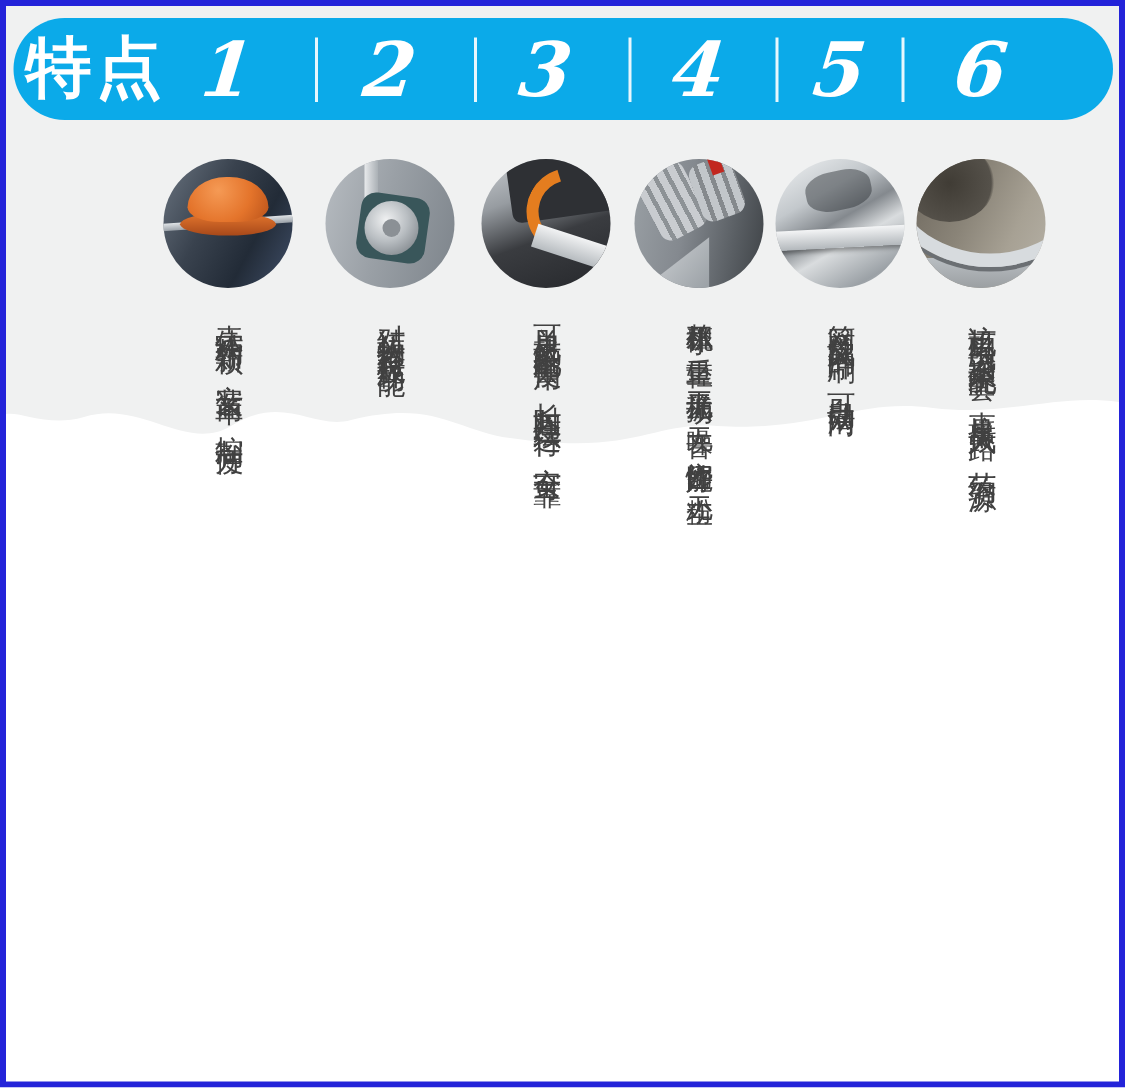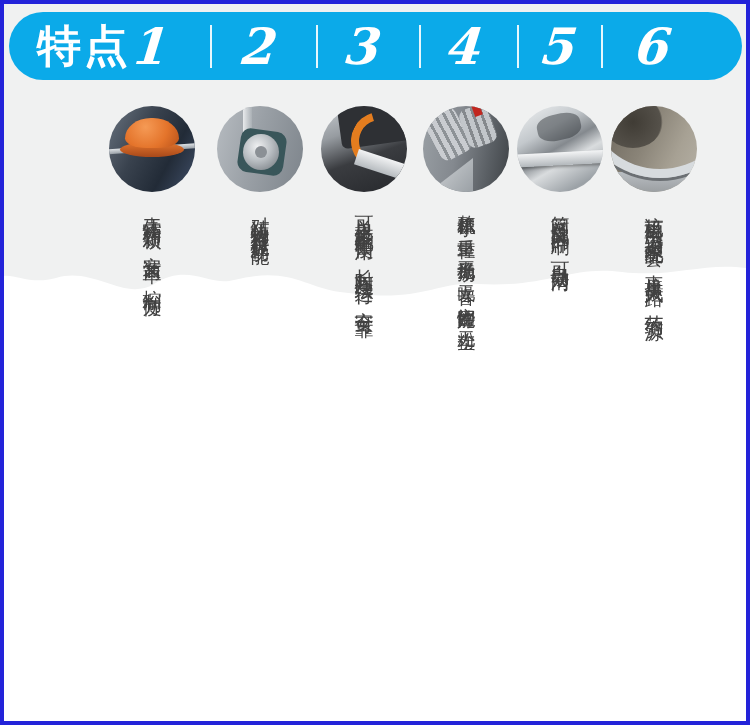--- a/index.html
+++ b/index.html
@@ -18,21 +18,21 @@
   .bg-wave { position:absolute; left:0; top:0; width:742px; height:330px; }
 
   
   .banner {
     position:absolute; left:5px; top:8px;
     width:733px; height:68px;
     background:#0baae9;
     border-radius:34px;
   }
   .banner-title {
-    position:absolute; left:28px; top:0;
+    position:absolute; left:8px; top:0;
     height:68px; line-height:68px;
     color:#ffffff; font-size:44px; font-weight:bold;
     letter-spacing:3px;
   }
   .banner-number {
     position:absolute; top:0; width:70px; height:68px;
     line-height:70px; text-align:center;
     color:#ffffff; font-size:50px; font-weight:bold;
     font-style:italic; font-family:"DejaVu Serif","Liberation Serif",serif;
     transform:skewX(-6deg);

